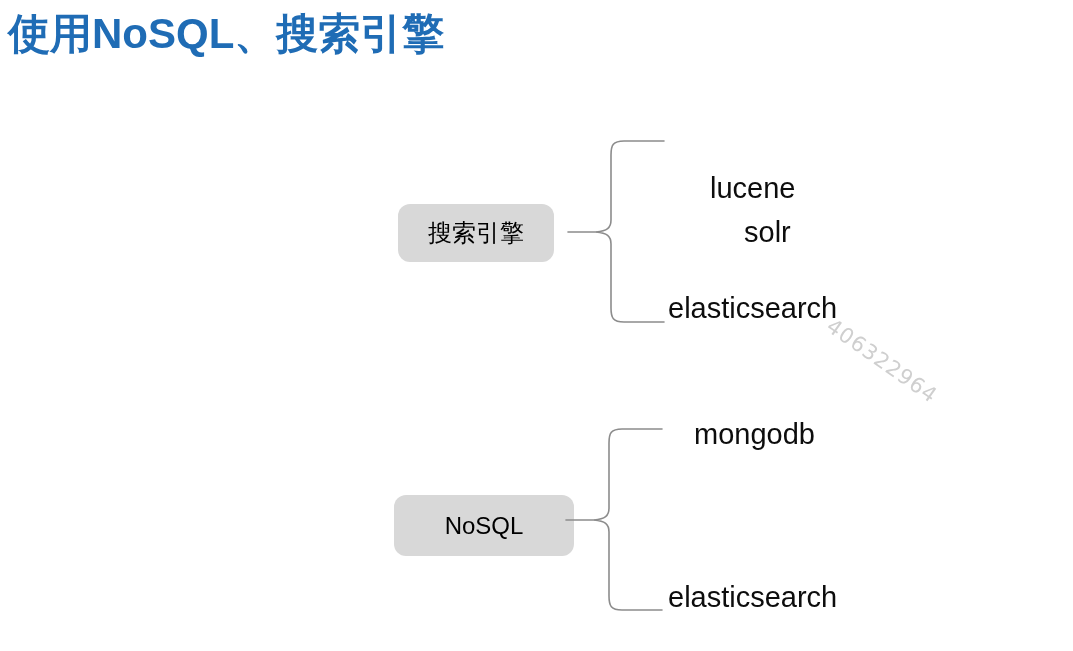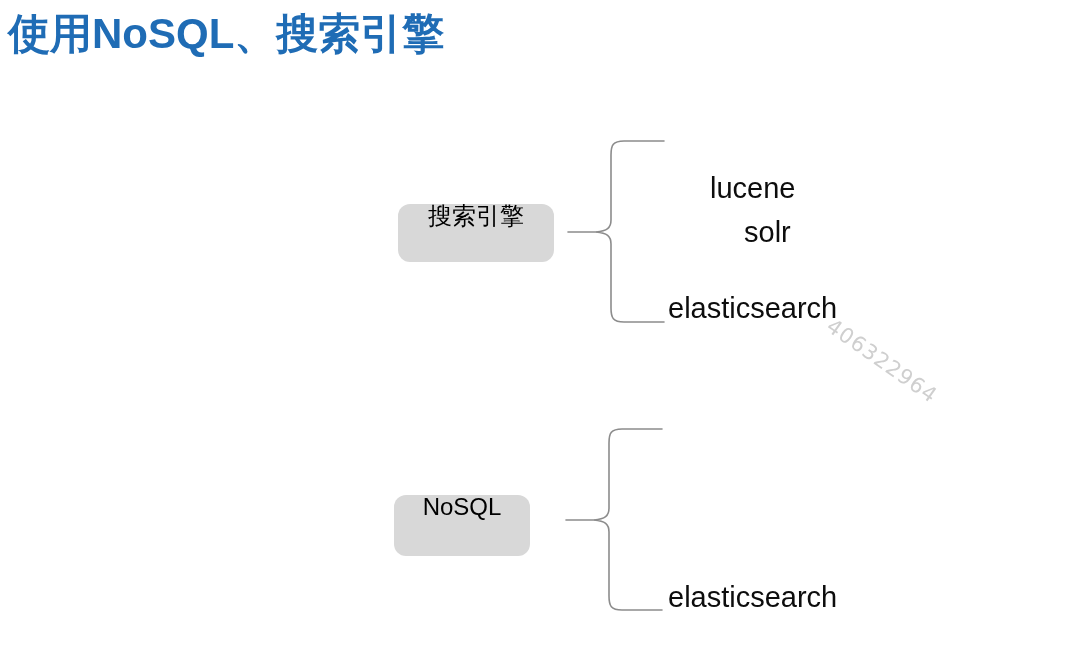--- a/index.html
+++ b/index.html
@@ -37,35 +37,36 @@
     color: #1F6CB5;
     white-space: nowrap;
   }
 
   
   .node-box {
     position: absolute;
     background: #D8D8D8;
     border-radius: 12px;
     display: flex;
+    align-items: center;
     justify-content: center;
     color: #000000;
     font-size: 24px;
     line-height: 1;
   }
   #box-search-engine {
     left: 398px;
     top: 204px;
     width: 156px;
     height: 58px;
   }
   #box-nosql {
     left: 394px;
     top: 495px;
-    width: 136px;
+    width: 180px;
     height: 61px;
   }
 
   
   .leaf-label {
     position: absolute;
     color: #0d0d0d;
     font-size: 29px;
     line-height: 34px;
     white-space: nowrap;
@@ -154,18 +155,19 @@
              C 29 5 27 9 27 19
              L 27 84
              C 27 92 23 95 12 96
              C 23 97 27 100 27 108
              L 27 172
              C 27 182 29 186 40 186
              L 80 186"></path>
     <path class="brace-path" d="M 12 96 L -16 96"></path>
   </svg>
 
+  <div class="leaf-label" id="leaf-mongodb">mongodb</div>
 
   <div class="leaf-label" id="leaf-elasticsearch-2">elasticsearch</div>
 
   <div id="watermark">406322964</div>
 
 </div>
 
 </body></html>

